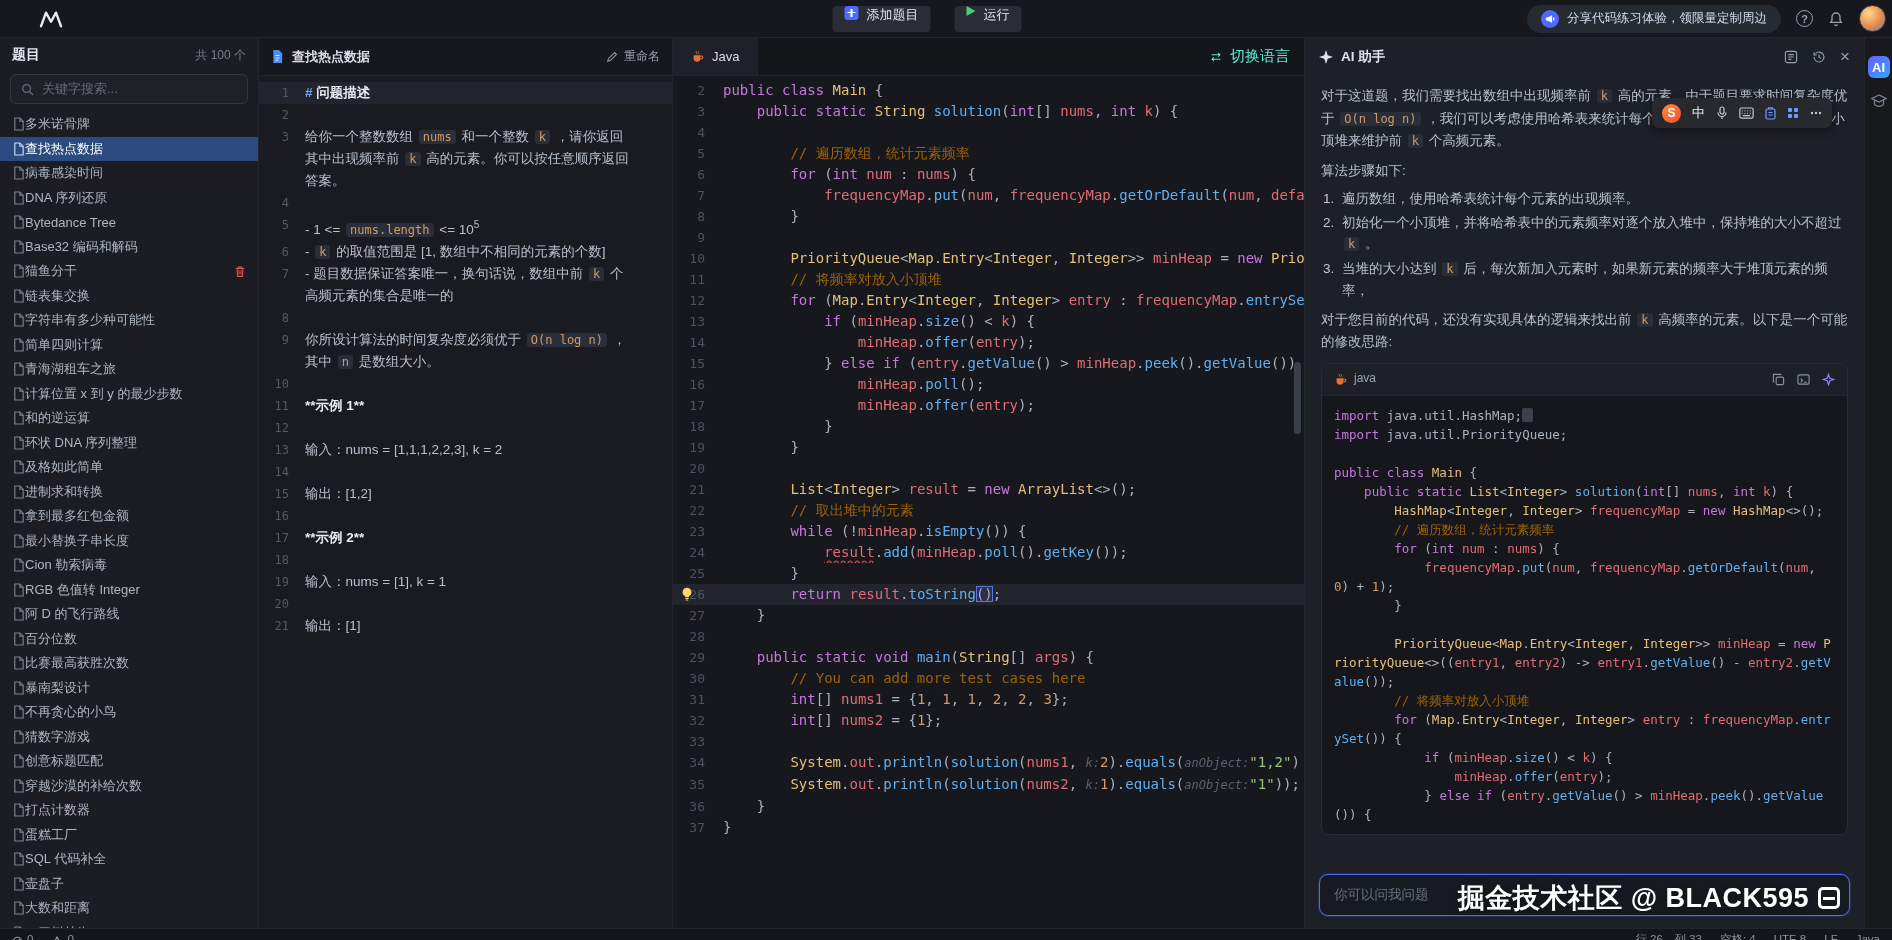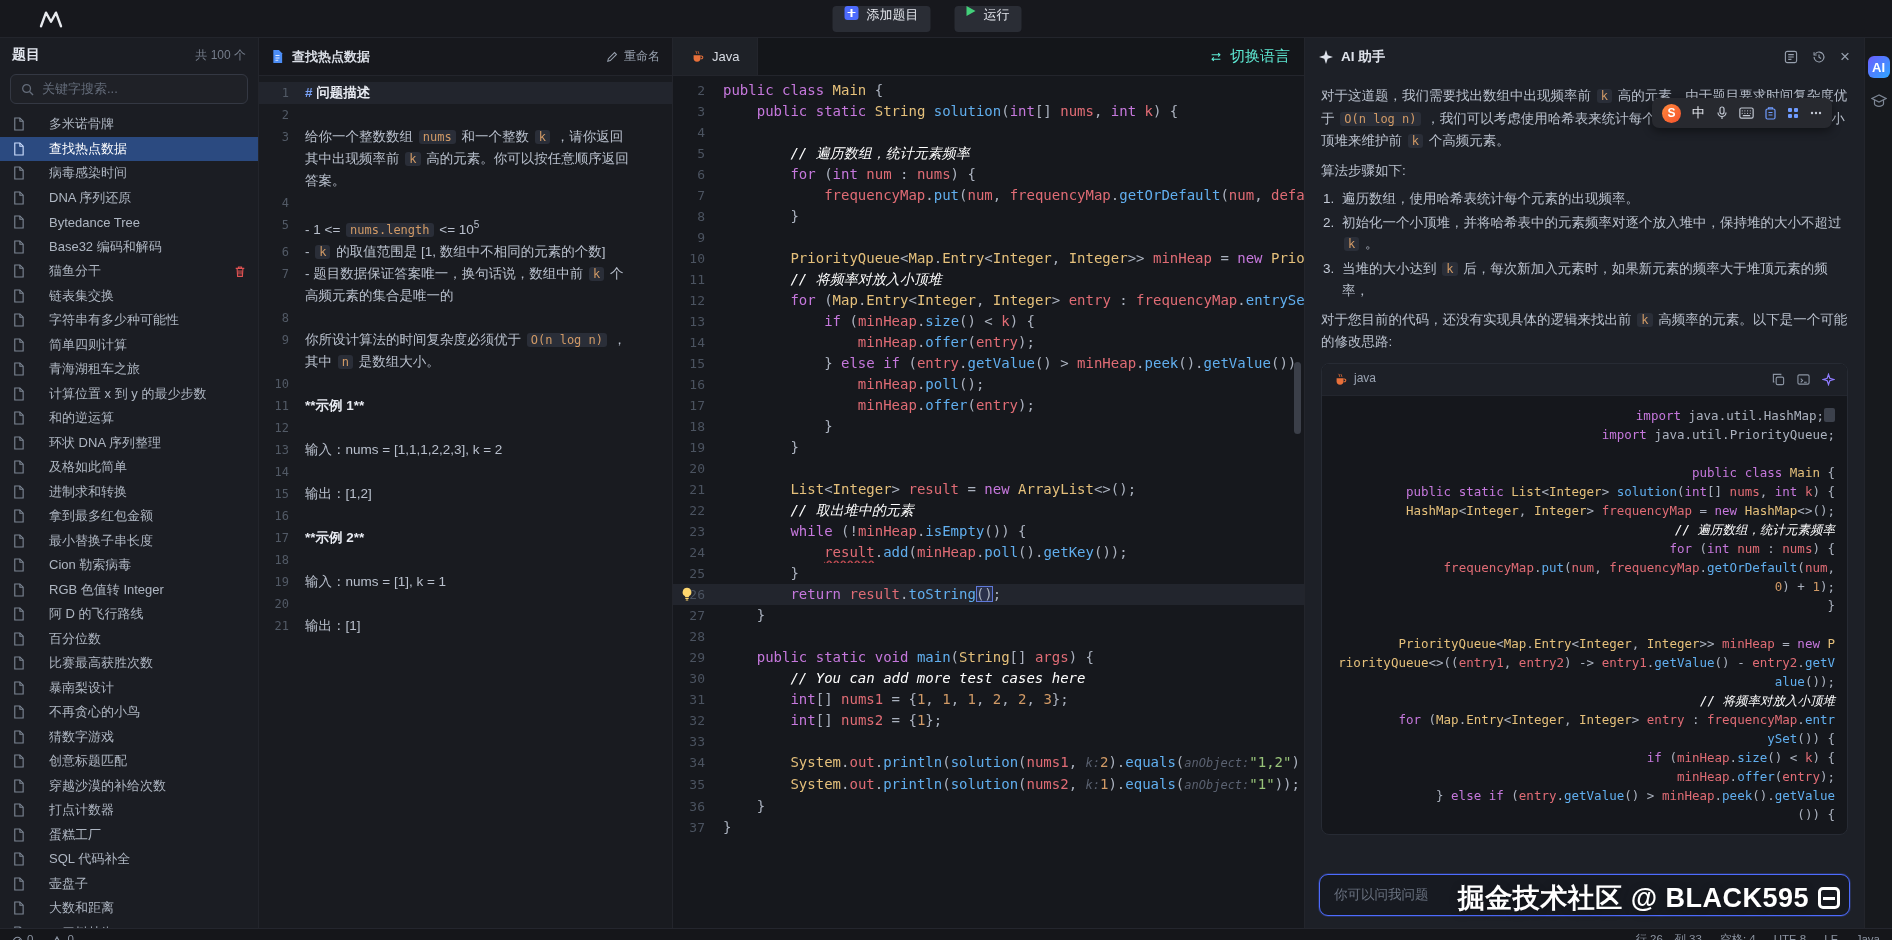--- a/index.html
+++ b/index.html
@@ -27,21 +27,21 @@
   .main { position:absolute; top:38px; left:0; right:0; bottom:12px; display:flex; }
 
   
   .sidebar { width:258px; flex:none; background:#1b1d23; display:flex; flex-direction:column; overflow:hidden; }
   .sb-header { height:34px; flex:none; display:flex; align-items:center; justify-content:space-between; padding:0 12px;gap:6px; }
   .sb-title { font-size:14px; font-weight:700; color:#e2e6ee; }
   .sb-count { font-size:12px; color:#767e8c; }
   .sb-search { margin:2px 10px 8px; height:30px; flex:none; background:#1f2127; border:1px solid #343843; border-radius:6px; display:flex; align-items:center; gap:8px; padding:0 10px; cursor:text; color:#646c7a; }
   .sb-search-ph { font-size:13px; color:#646c7a; }
   .sb-list { flex:1; overflow:hidden; }
-  .sb-item { height:24.5px; display:flex; align-items:center; gap:24px; padding:0 12px; font-size:13px; color:#aeb6c2; cursor:pointer; white-space:nowrap; }
+  .sb-item { height:24.5px; display:flex; align-items:center; gap:0; padding:0 12px; font-size:13px; color:#aeb6c2; cursor:pointer; white-space:nowrap; }
   .sb-item .sb-ic { color:#7d8694; line-height:0; flex:none; }
   .sb-item.selected { background:#2b4a80; color:#fff; }
   .sb-item.selected .sb-ic { color:#cfe0ff; }
   .sb-label { overflow:hidden; text-overflow:ellipsis; }
   .sb-trash { margin-left:auto; color:#e05252; line-height:0; cursor:pointer; }
 
   
   .panel-header { height:38px; flex:none; background:#17181d; border-bottom:1px solid #23252c; display:flex; align-items:center; justify-content:space-between; padding:0 12px; }
 
   
@@ -74,21 +74,21 @@
   .bulb { position:absolute; left:7px; top:3px; line-height:0; }
   .vscroll { position:absolute; right:3px; top:286px; width:7px; height:72px; background:#3b3f49; border-radius:4px; cursor:pointer; }
 
   .tk-k { color:#c678dd; }
   .tk-t { color:#e5c07b; }
   .tk-f { color:#61afef; }
   .tk-v { color:#e06c75; }
   .tk-p { color:#abb2bf; }
   .tk-s { color:#98c379; }
   .tk-n { color:#d19a66; }
-  .tk-c { color:#ffffff; font-style:italic; }
+  .tk-c { color:#a16207; }
   .tk-h { color:#5a6170; font-style:italic; font-size:12px; }
   .tk-e { color:#e06c75; text-decoration:underline wavy #bf4b52; text-underline-offset:3px; }
   .tk-sel { color:#abb2bf; background:rgba(90,120,255,.14); outline:1px solid #5f79d9; outline-offset:-1px; }
   .tk-ghost { display:inline-block; width:11px; height:14px; background:#3c414c; border-radius:2px; vertical-align:-2px; }
 
   
   .ai-panel { width:560px; flex:none; border-left:1px solid #23252c; background:#1d2027; position:relative; display:flex; flex-direction:column; overflow:hidden; }
   .ai-header { height:38px; flex:none; display:flex; align-items:center; justify-content:space-between; padding:0 14px; }
   .ai-title { display:flex; align-items:center; gap:8px; font-size:13.5px; font-weight:700; color:#e0e4ec; }
   .ai-actions { display:flex; align-items:center; gap:14px; color:#97a0ae; }
@@ -96,21 +96,21 @@
   .close-x { font-size:17px; line-height:14px; }
   .ai-body { flex:1; padding:2px 16px 60px; overflow:hidden; font-size:13.5px; line-height:21.5px; color:#c3cad7; }
   .ai-p { margin:7px 0; }
   .ai-li { position:relative; padding-left:21px; margin:2px 0; }
   .ai-num { position:absolute; left:2px; }
   .ai-codeblock { margin-top:10px; border:1px solid #272b34; border-radius:8px; overflow:hidden; background:#15171c; }
   .ai-cb-header { height:32px; display:flex; align-items:center; justify-content:space-between; padding:0 12px; background:#1d2027; border-bottom:1px solid #23262e; font-size:12px; color:#9aa3b2; }
   .ai-cb-lang { display:flex; align-items:center; gap:7px; }
   .ai-cb-actions { display:flex; gap:12px; color:#8b94a3; }
   .ai-cb-actions > span { cursor:pointer; line-height:0; }
-  .ai-cb-code { padding:10px 12px; font-family:"DejaVu Sans Mono",monospace; font-size:12.5px; line-height:19px; color:#abb2bf;text-align:right; }
+  .ai-cb-code { padding:10px 12px; font-family:"DejaVu Sans Mono",monospace; font-size:12.5px; line-height:19px; color:#abb2bf; }
   .ai-cb-line { white-space:pre-wrap; word-break:break-all; min-height:19px; }
   .ai-input { position:absolute; left:14px; right:14px; bottom:12px; height:42px; background:#171a21; border:1px solid #4d6bfe; box-shadow:0 0 0 1px rgba(77,107,254,.22); border-radius:9px; display:flex; align-items:center; padding:0 14px; font-size:13.5px; color:#6a7280; z-index:10; cursor:text; }
   .watermark { position:absolute; right:24px; bottom:12px; z-index:40; display:flex; align-items:center; gap:9px; font-size:27px; font-weight:700; color:#fff; letter-spacing:.5px; text-shadow:0 2px 8px rgba(0,0,0,.35); pointer-events:none; }
   .wm-logo { width:22px; height:22px; border:3px solid #fff; border-radius:5px; position:relative; }
   .wm-logo:before { content:""; position:absolute; left:2px; right:2px; top:50%; height:3px; margin-top:-1.5px; background:#fff; }
 
   
   .rail { width:28px; flex:none; background:#17191d; border-left:1px solid #23252c; display:flex; flex-direction:column; align-items:center; padding-top:18px; gap:16px; }
   .rail-ai { width:22px; height:22px; border-radius:6px; background:linear-gradient(135deg,#6a5cff,#2fa8ff); color:#fff; font-size:13px; font-weight:700; display:flex; align-items:center; justify-content:center; cursor:pointer; }
   .rail-ic { color:#7d8694; cursor:pointer; line-height:0; }
@@ -139,20 +139,39 @@
   </div>
   <div class="topbar-center">
     <button class="tb-btn">
       <span class="icon-addsq"></span>
       <span>添加题目</span>
     </button>
     <button class="tb-btn">
       <span class="icon-play"></span>
       <span>运行</span>
     </button>
+  </div>
+  <div class="topbar-right">
+    <div class="banner">
+      <span class="banner-ic">
+        <svg width="10" height="10" viewBox="0 0 12 12" fill="#fff">
+            <path d="M1 4.5v3l2.5.5 5 2.5V1.5L3.5 4z"></path>
+            <rect x="9.6" y="4" width="1.7" height="4" rx=".85"></rect>
+          </svg>
+      </span>
+      <span>分享代码练习体验，领限量定制周边</span>
+    </div>
+    <span class="tb-help">?</span>
+    <span class="tb-bell">
+      <svg width="16" height="16" viewBox="0 0 16 16" fill="none" stroke="currentColor" stroke-width="1.3">
+          <path d="M8 2a4 4 0 0 0-4 4v3l-1.3 2.3h10.6L12 9V6a4 4 0 0 0-4-4z"></path>
+          <path d="M6.5 13.5a1.6 1.6 0 0 0 3 0"></path>
+        </svg>
+    </span>
+    <span class="avatar"></span>
   </div>
 </div>
 
 <div class="main">
 
   <aside class="sidebar">
     <div class="sb-header">
       <span class="sb-title">题目</span>
       <span class="sb-count">共 100 个</span>
     </div>

